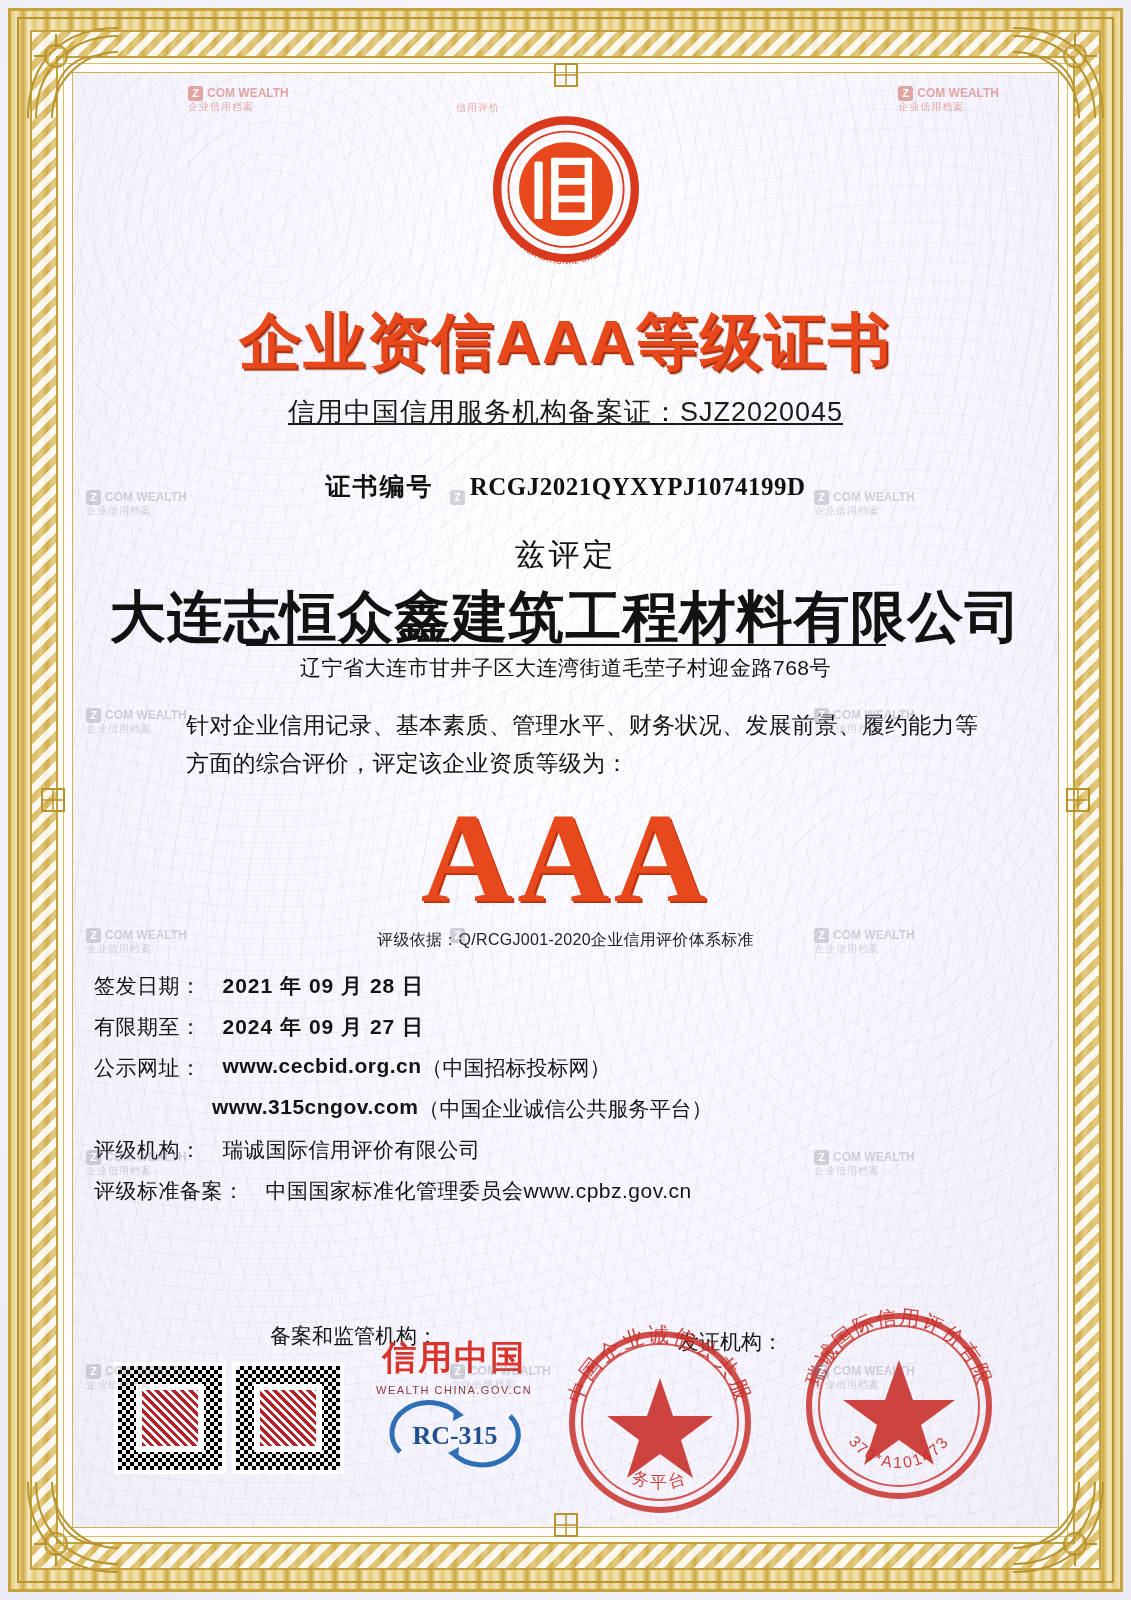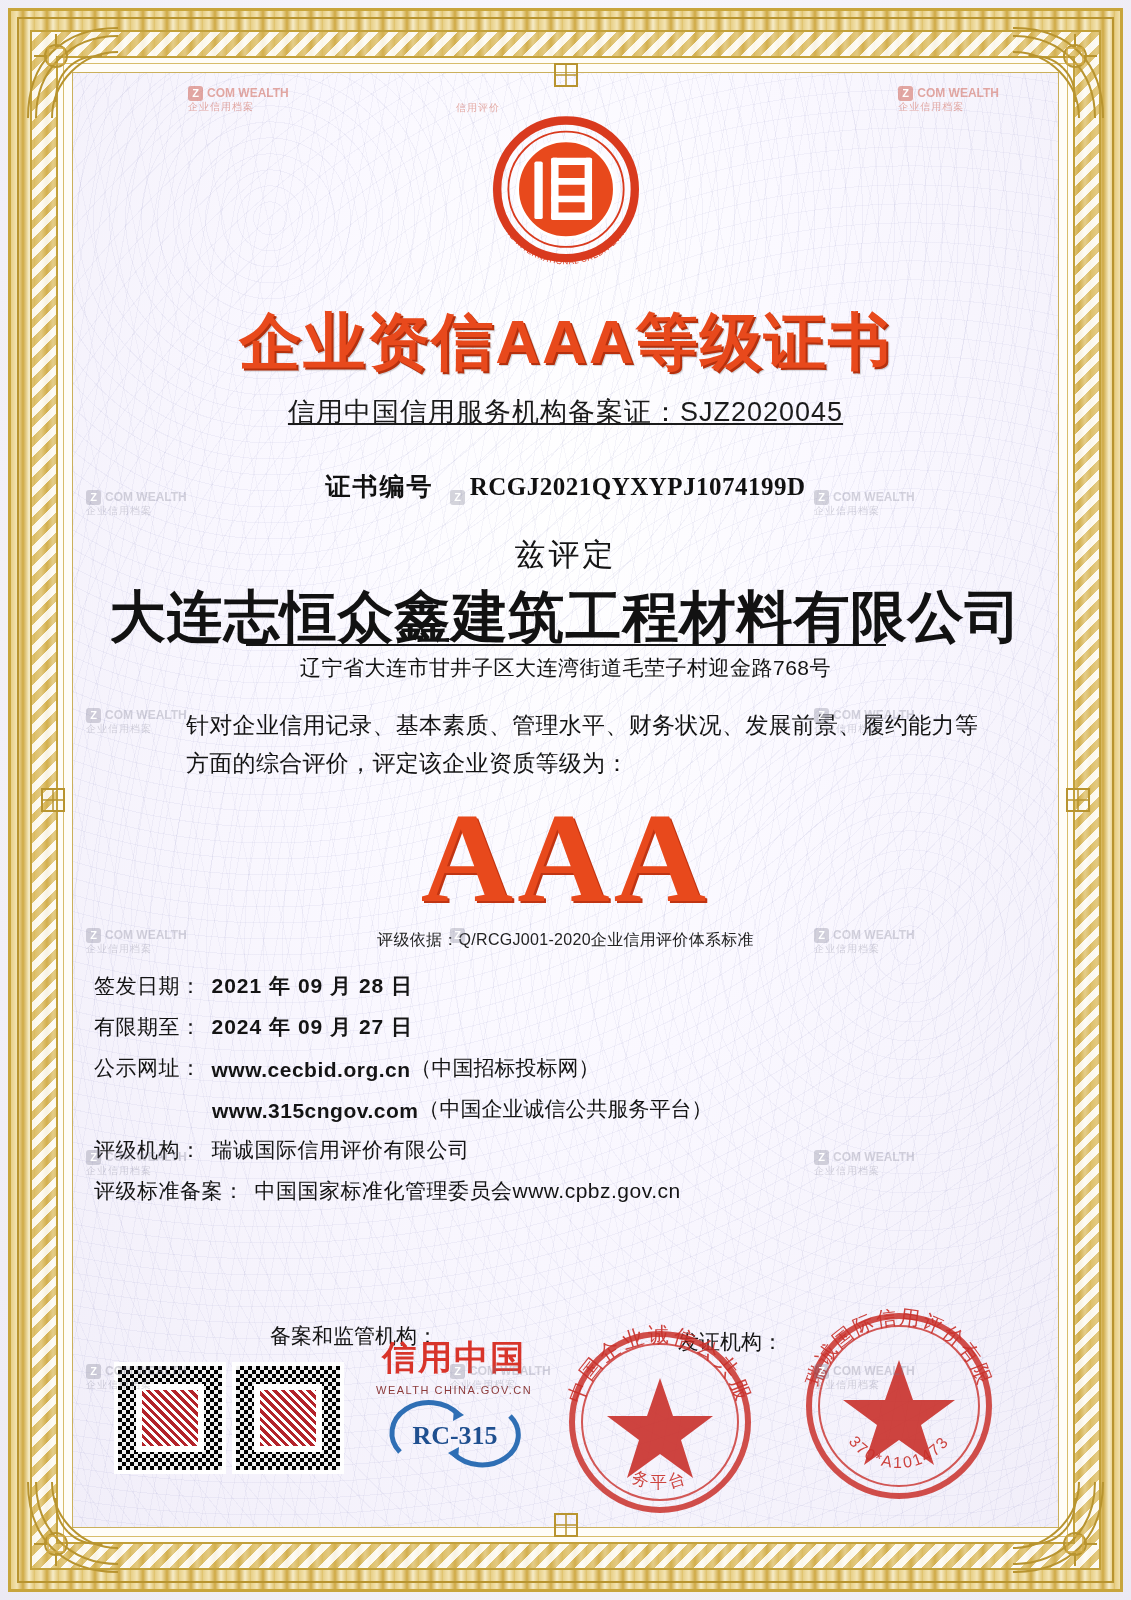--- a/index.html
+++ b/index.html
@@ -140,23 +140,23 @@
     position:absolute;top:858px;left:0;right:0;text-align:center;
     font-family:"Liberation Sans", sans-serif;
     font-size:16px;color:#222;letter-spacing:.3px;
   }
 
   .details{
     position:absolute;top:900px;left:22px;right:22px;
     font-family:"Liberation Sans", sans-serif;
     font-size:21px;color:#141414;
   }
-  .drow{display:flex;align-items:flex-end;margin-bottom:13px;}
+  .drow{display:flex;align-items:flex-start;margin-bottom:13px;}
   .dlabel{white-space:nowrap;letter-spacing:.5px;}
-  .dval{margin-left:10px;font-weight:bold;letter-spacing:.5px;}
+  .dval{margin-left:21px;font-weight:bold;letter-spacing:.5px;}
   .dval.normal{font-weight:normal;}
   .date-val{font-family:"Liberation Sans", sans-serif;font-weight:bold;letter-spacing:1px;}
   .indent{margin-left:118px;}
   .paren{font-weight:normal;}
 
   .bottom-area{position:absolute;left:8px;right:8px;bottom:6px;height:260px;}
 
   .qr{
     position:absolute;bottom:48px;width:104px;height:104px;
     background:

